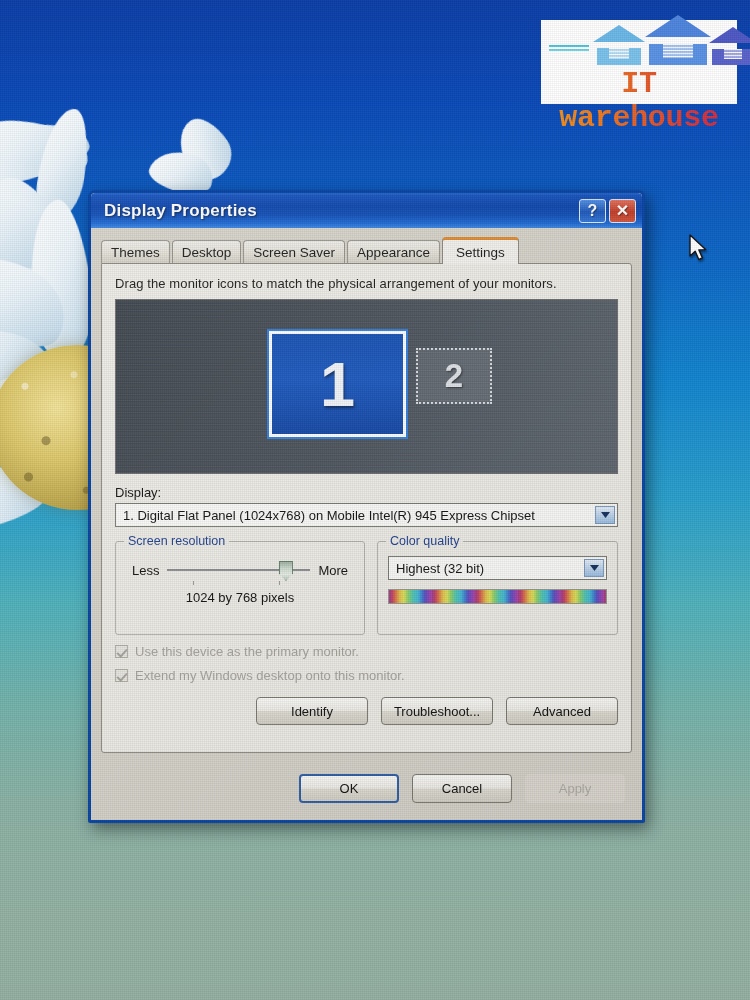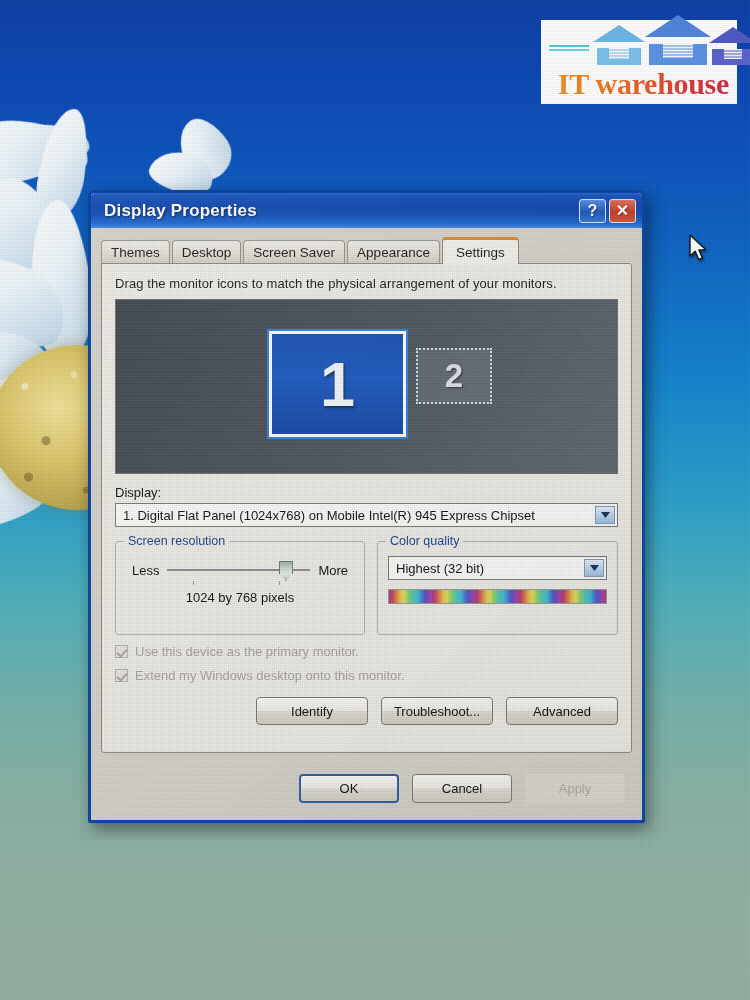--- a/index.html
+++ b/index.html
@@ -109,22 +109,22 @@
     position: absolute;
     height: 9px;
     background: transparent;
   }
   .logo-line i {
     display: block;
     height: 2px;
     margin-bottom: 2px;
   }
   #logo-text {
-    text-align: right;
-    font-family: Liberation Serif, serif;
+    text-align: center;
+    font-family: Liberation Mono, monospace;
     font-weight: bold;
     font-size: 30px;
     line-height: 34px;
     letter-spacing: -0.3px;
     background: linear-gradient(to right, #f0931f 0%, #ee7b20 28%, #e45a2a 55%, #d9383c 78%, #cf2a45 100%);
     -webkit-background-clip: text;
     background-clip: text;
     color: transparent;
     -webkit-text-fill-color: transparent;
   }

